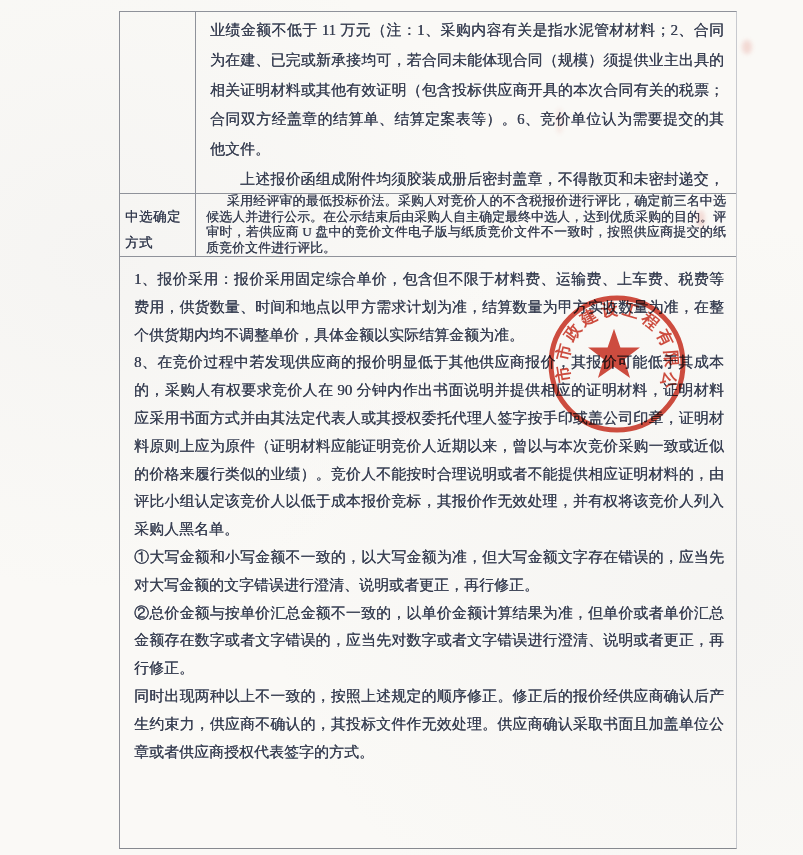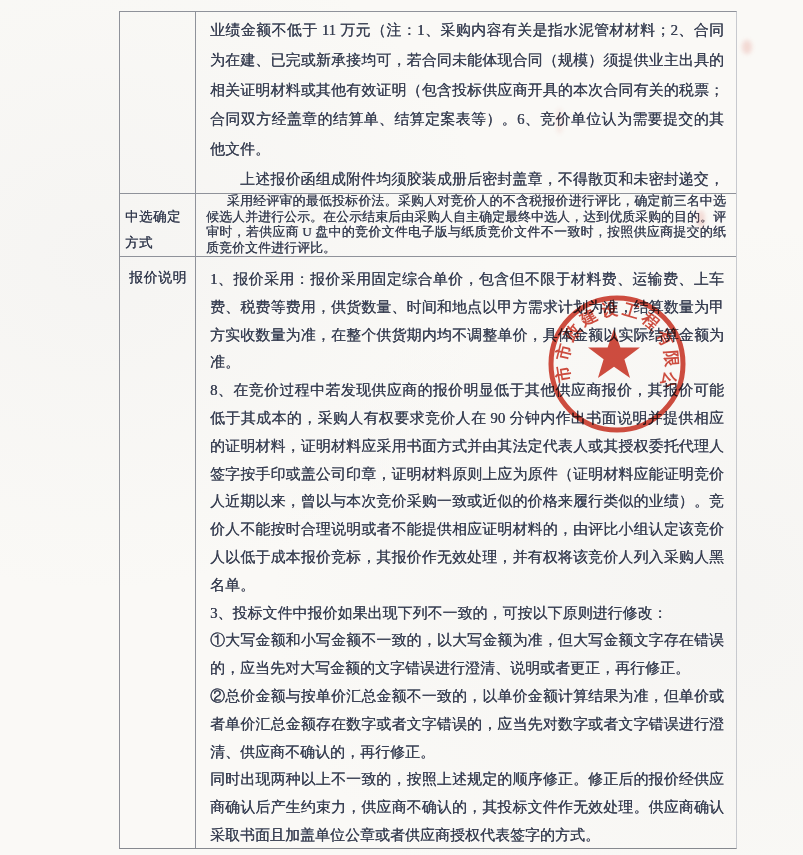--- a/index.html
+++ b/index.html
@@ -97,27 +97,25 @@
   </div>
 
   <div class="row row2">
     <div class="cell hdr">中选确定方式</div>
     <div class="cell body">
         <p>采用经评审的最低投标价法。采购人对竞价人的不含税报价进行评比，确定前三名中选候选人并进行公示。在公示结束后由采购人自主确定最终中选人，达到优质采购的目的。评审时，若供应商 U 盘中的竞价文件电子版与纸质竞价文件不一致时，按照供应商提交的纸质竞价文件进行评比。</p>
       </div>
   </div>
 
   <div class="row row3">
-    <div class="cell hdr">报价说明</div>
     <div class="cell body">
         <p>1、报价采用：报价采用固定综合单价，包含但不限于材料费、运输费、上车费、税费等费用，供货数量、时间和地点以甲方需求计划为准，结算数量为甲方实收数量为准，在整个供货期内均不调整单价，具体金额以实际结算金额为准。</p>
         <p>8、在竞价过程中若发现供应商的报价明显低于其他供应商报价，其报价可能低于其成本的，采购人有权要求竞价人在 90 分钟内作出书面说明并提供相应的证明材料，证明材料应采用书面方式并由其法定代表人或其授权委托代理人签字按手印或盖公司印章，证明材料原则上应为原件（证明材料应能证明竞价人近期以来，曾以与本次竞价采购一致或近似的价格来履行类似的业绩）。竞价人不能按时合理说明或者不能提供相应证明材料的，由评比小组认定该竞价人以低于成本报价竞标，其报价作无效处理，并有权将该竞价人列入采购人黑名单。</p>
-        <p>3、投标文件中报价如果出现下列不一致的，可按以下原则进行修改：</p>
         <p>①大写金额和小写金额不一致的，以大写金额为准，但大写金额文字存在错误的，应当先对大写金额的文字错误进行澄清、说明或者更正，再行修正。</p>
-        <p>②总价金额与按单价汇总金额不一致的，以单价金额计算结果为准，但单价或者单价汇总金额存在数字或者文字错误的，应当先对数字或者文字错误进行澄清、供应商不确认的，再行修正。</p>
+        <p>②总价金额与按单价汇总金额不一致的，以单价金额计算结果为准，但单价或者单价汇总金额存在数字或者文字错误的，应当先对数字或者文字错误进行澄清、说明或者更正，再行修正。</p>
         <p>同时出现两种以上不一致的，按照上述规定的顺序修正。修正后的报价经供应商确认后产生约束力，供应商不确认的，其投标文件作无效处理。供应商确认采取书面且加盖单位公章或者供应商授权代表签字的方式。</p>
       </div>
   </div>
 
 </div>
 
 <svg class="seal" viewBox="0 0 148 148">
   <circle cx="74" cy="74" r="66" fill="none" stroke="#cc3526" stroke-width="5"></circle>
   <path id="sealArc" d="M 29.6 94.7 A 49 49 0 1 1 118.4 94.7" fill="none"></path>
   <text font-size="16.5" fill="#cc3526" letter-spacing="3.2">

